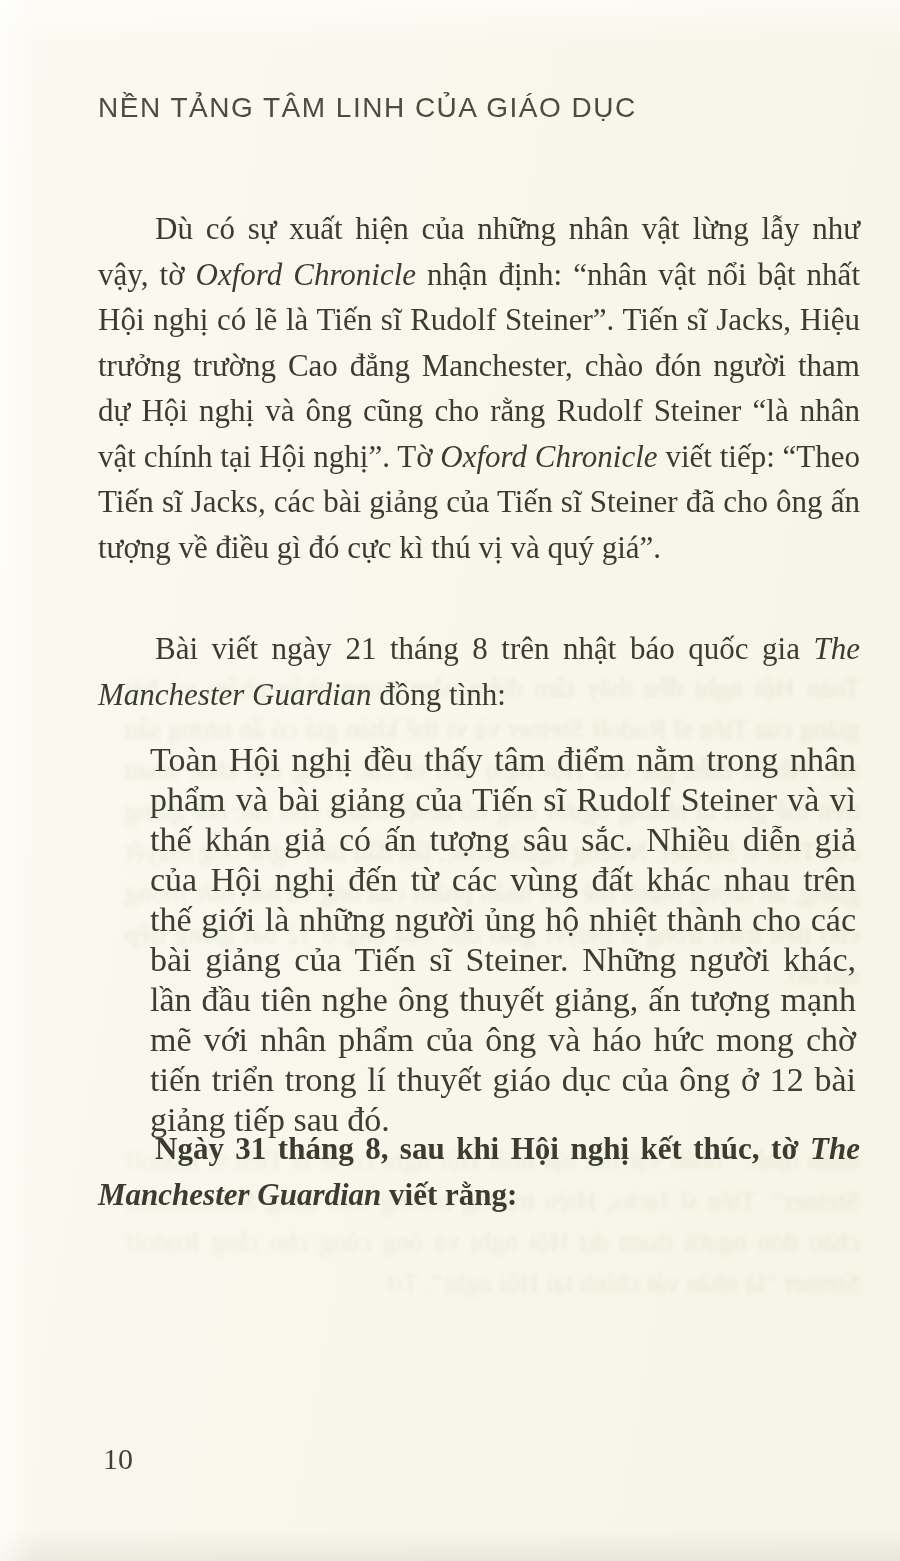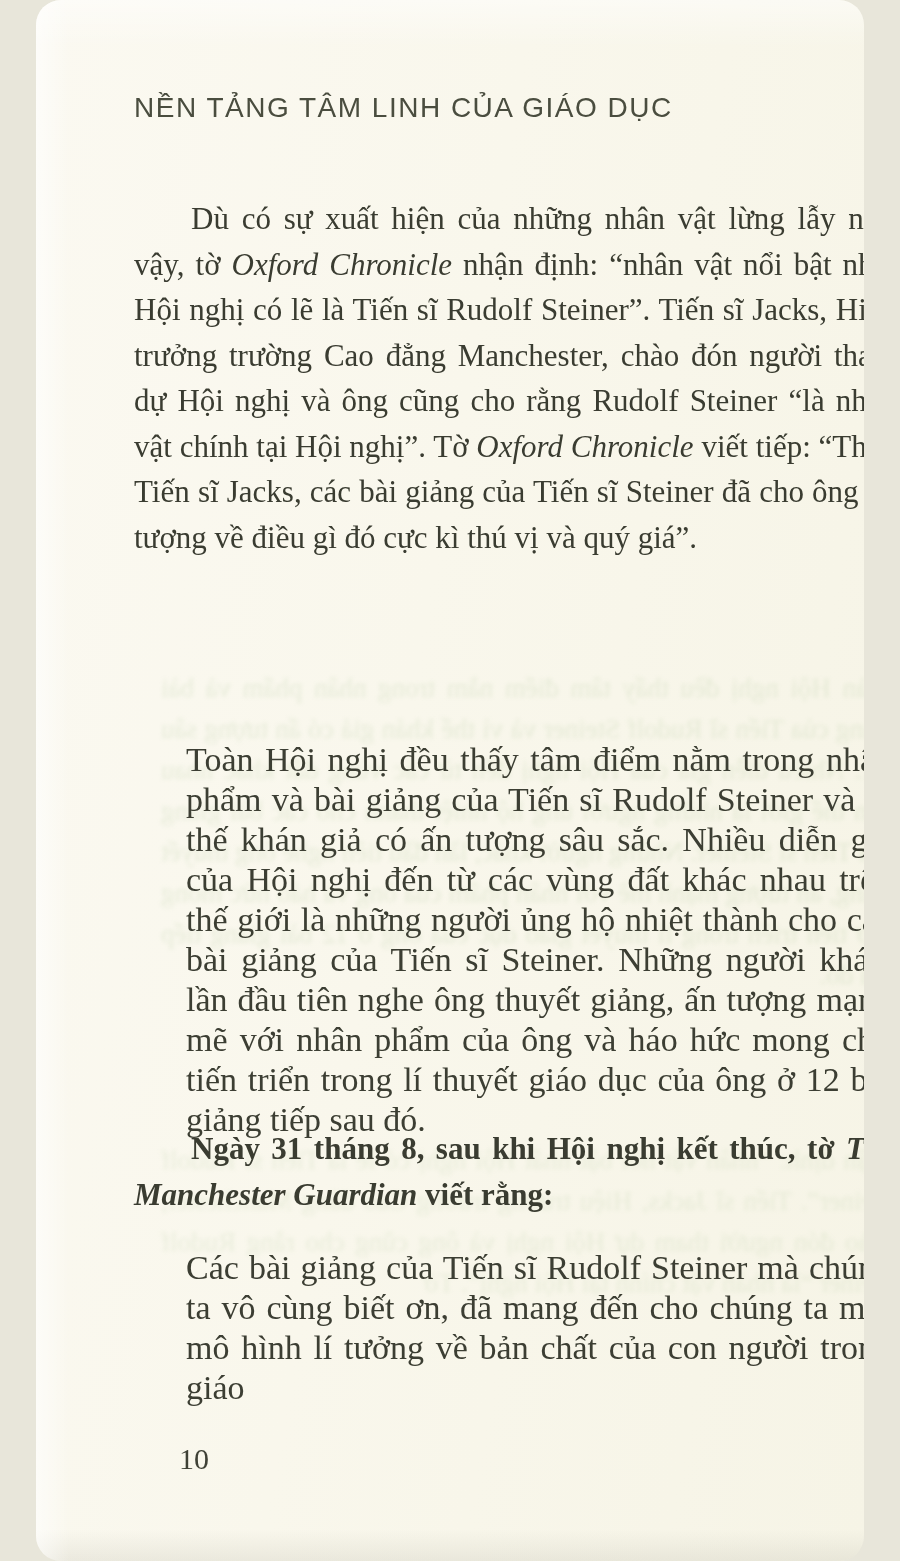--- a/index.html
+++ b/index.html
@@ -2,28 +2,27 @@
 <html lang="vi"><head>
 <meta charset="utf-8">
 <style>
   html, body {
     margin: 0;
     padding: 0;
     background: #e8e6da;
   }
   .page {
     position: relative;
-    width: 828px;
+    width: 900px;
     height: 1561px;
     margin: 0 auto;
     background: linear-gradient(100deg, #fbf9f1 0%, #f9f7ec 45%, #f6f4e6 100%);
     overflow: hidden;
     color: #3a3c31;
     font-family: "Liberation Serif", "DejaVu Serif", serif;
-    border-radius: 25px;
   }
   
   .page::before {
     content: "";
     position: absolute;
     inset: 0;
     pointer-events: none;
     background:
       linear-gradient(to right, rgba(255,255,255,0.6), rgba(255,255,255,0) 4%),
       linear-gradient(to bottom, rgba(255,255,255,0.5), rgba(255,255,255,0) 3%),
@@ -45,21 +44,21 @@
     position: absolute;
     left: 98px;
     width: 762px;
     margin: 0;
     font-size: 31px;
     line-height: 45.5px;
     text-align: justify;
     text-indent: 57px;
     color: #3a3c31;
   }
-  .para-1 { top: 196px; }
+  .para-1 { top: 206px; }
   .para-2 { top: 626px; }
   .para-3 { top: 1126px; font-weight: bold; }
   .news-title {
     font-style: italic;
   }
   .block-quote {
     position: absolute;
     left: 150px;
     width: 706px;
     margin: 0;
@@ -69,21 +68,20 @@
     color: #3c3e33;
   }
   .quote-1 { top: 740px; }
   .quote-2 { top: 1248px; }
   .page-number {
     position: absolute;
     left: 103px;
     top: 1442px;
     font-size: 30px;
     color: #3f4136;
-    margin-left: 40px;
   }
   
   .bleed {
     position: absolute;
     transform: scaleX(-1);
     filter: blur(2px);
     color: #b9cda6;
     opacity: 0.30;
     font-size: 27px;
     line-height: 41px;
@@ -100,22 +98,22 @@
 
 <div class="page">
 
   <div class="bleed bleed-1">Toàn Hội nghị đều thấy tâm điểm nằm trong nhân phẩm và bài giảng của Tiến sĩ Rudolf Steiner và vì thế khán giả có ấn tượng sâu sắc. Nhiều diễn giả của Hội nghị đến từ các vùng đất khác nhau trên thế giới là những người ủng hộ nhiệt thành cho các bài giảng của Tiến sĩ Steiner. Những người khác, lần đầu tiên nghe ông thuyết giảng, ấn tượng mạnh mẽ với nhân phẩm của ông và háo hức mong chờ tiến triển trong lí thuyết giáo dục của ông ở 12 bài giảng tiếp sau đó.</div>
   <div class="bleed bleed-2"> nhận định: “nhân vật nổi bật nhất Hội nghị có lẽ là Tiến sĩ Rudolf Steiner”. Tiến sĩ Jacks, Hiệu trưởng trường Cao đẳng Manchester, chào đón người tham dự Hội nghị và ông cũng cho rằng Rudolf Steiner “là nhân vật chính tại Hội nghị”. Tờ </div>
 
   <h1 class="running-header">NỀN TẢNG TÂM LINH CỦA GIÁO DỤC</h1>
 
   <p class="body-para para-1"><span>Dù có sự xuất hiện của những nhân vật lừng lẫy như vậy, tờ </span><span class="news-title">Oxford Chronicle</span><span> nhận định: “nhân vật nổi bật nhất Hội nghị có lẽ là Tiến sĩ Rudolf Steiner”. Tiến sĩ Jacks, Hiệu trưởng trường Cao đẳng Manchester, chào đón người tham dự Hội nghị và ông cũng cho rằng Rudolf Steiner “là nhân vật chính tại Hội nghị”. Tờ </span><span class="news-title">Oxford Chronicle</span><span> viết tiếp: “Theo Tiến sĩ Jacks, các bài giảng của Tiến sĩ Steiner đã cho ông ấn tượng về điều gì đó cực kì thú vị và quý giá”.</span></p>
 
+  <p class="body-para para-2"><span>Bài viết ngày 21 tháng 8 trên nhật báo quốc gia </span><span class="news-title">The Manchester Guardian</span><span> đồng tình:</span></p>
 
   <blockquote class="block-quote quote-1">Toàn Hội nghị đều thấy tâm điểm nằm trong nhân phẩm và bài giảng của Tiến sĩ Rudolf Steiner và vì thế khán giả có ấn tượng sâu sắc. Nhiều diễn giả của Hội nghị đến từ các vùng đất khác nhau trên thế giới là những người ủng hộ nhiệt thành cho các bài giảng của Tiến sĩ Steiner. Những người khác, lần đầu tiên nghe ông thuyết giảng, ấn tượng mạnh mẽ với nhân phẩm của ông và háo hức mong chờ tiến triển trong lí thuyết giáo dục của ông ở 12 bài giảng tiếp sau đó.</blockquote>
 
   <p class="body-para para-3"><span>Ngày 31 tháng 8, sau khi Hội nghị kết thúc, tờ </span><span class="news-title">The Manchester Guardian</span><span> viết rằng:</span></p>
 
-  <blockquote class="block-quote quote-2">Các bài giảng của Tiến sĩ Rudolf Steiner mà chúng ta vô cùng biết ơn, đã mang đến cho chúng ta một mô hình lí tưởng về bản chất của con người trong giáo</blockquote>
 
   <div class="page-number">10</div>
 
 </div>
 
 </body></html>

